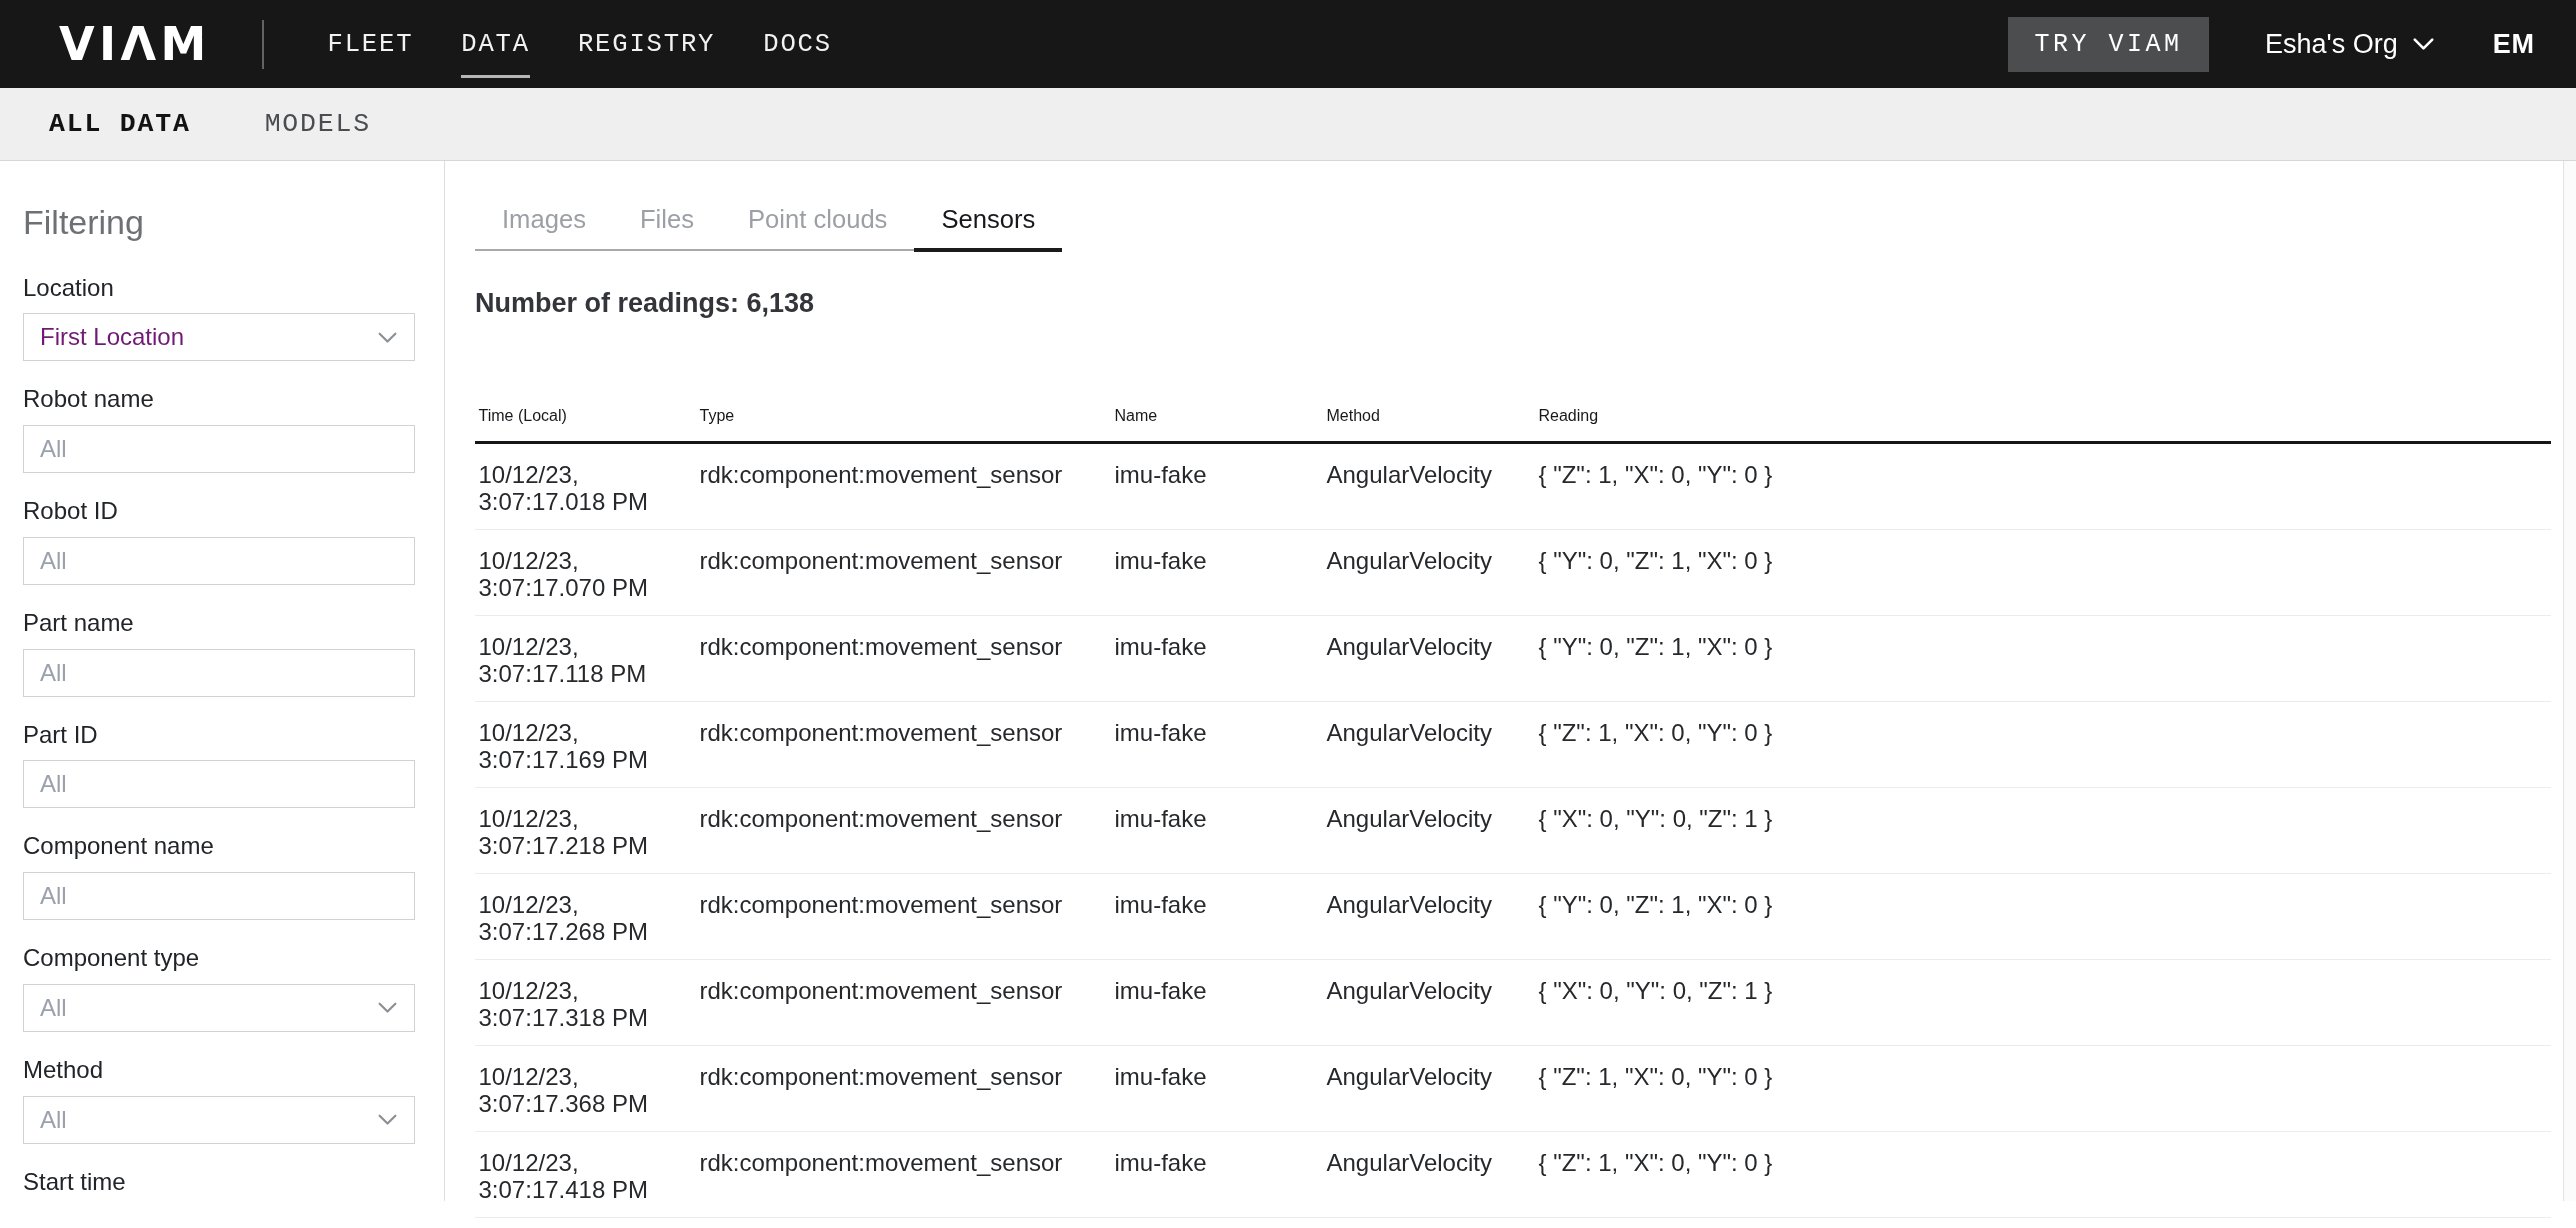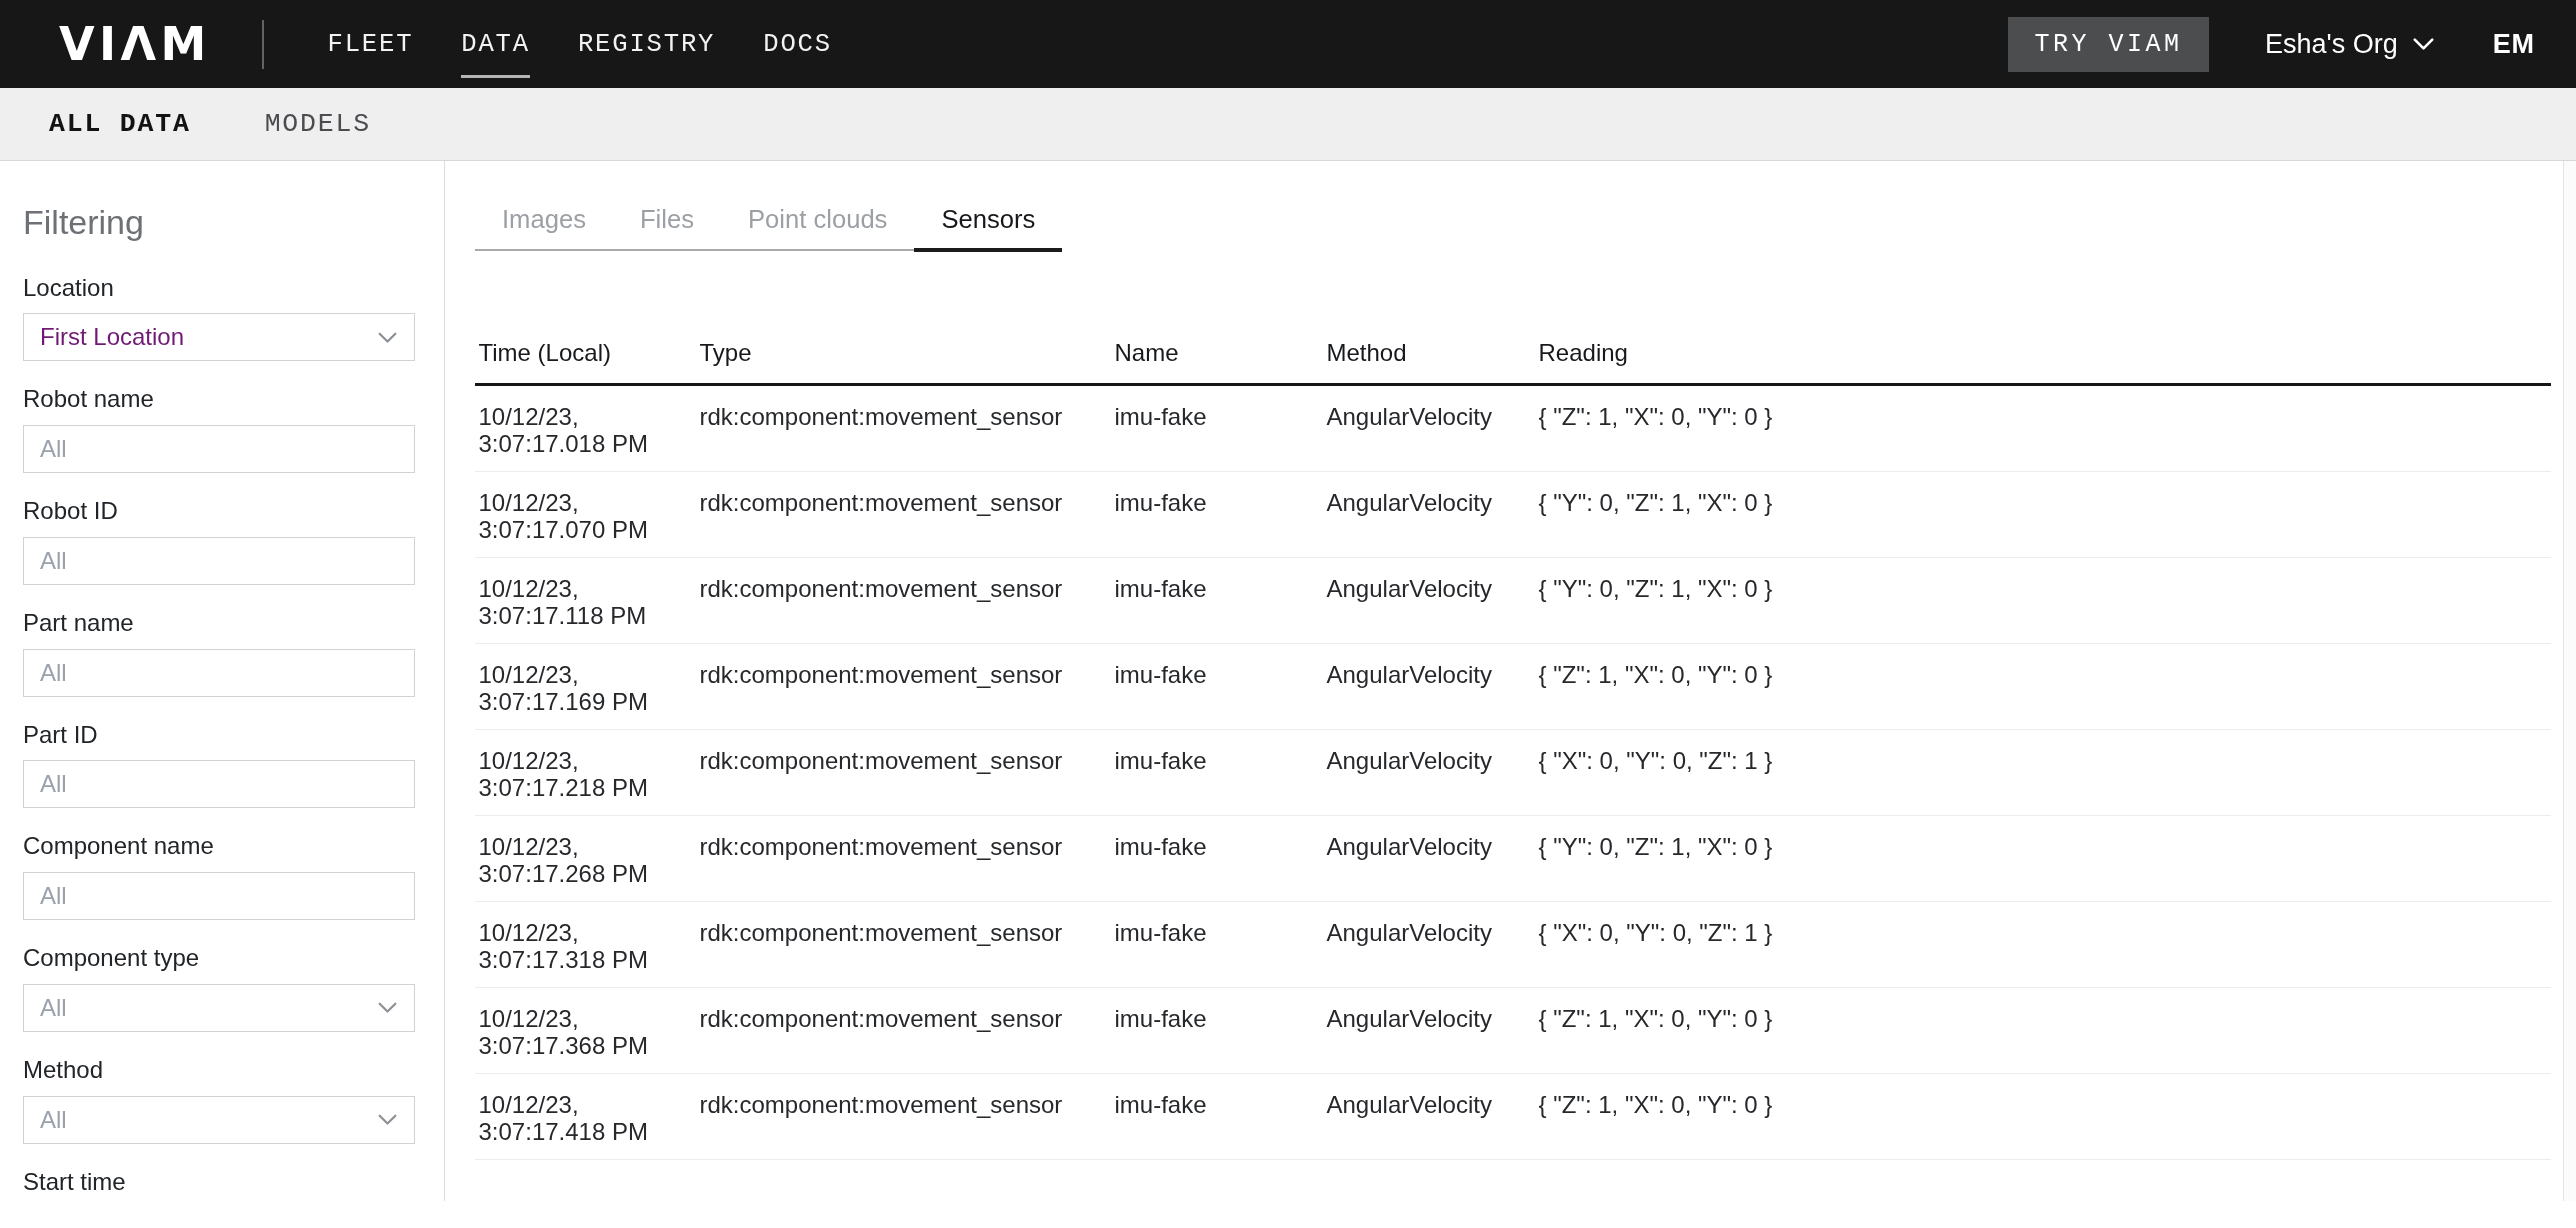--- a/index.html
+++ b/index.html
@@ -81,21 +81,21 @@
   .tab.active::after {
     content: ""; position: absolute; left: 0; right: 0; bottom: -2.6px; height: 3.5px; background: #1b1b1b;
   }
   .readings-count { margin-top: 37px; font-size: 27px; font-weight: 700; color: #33353a; }
 
   .sensor-table { margin-top: 88px; width: 2076px; }
   .t-head {
     display: grid; grid-template-columns: 221px 415px 212px 212px 1fr;
     padding: 0 0 16px 3.5px; border-bottom: 3.5px solid #161616;
   }
-  .t-head > div { font-size: 24px; font-weight: 500; color: #17191c; }
+  .t-head > div { font-size: 16px; font-weight: 500; color: #17191c; }
   .t-row {
     display: grid; grid-template-columns: 221px 415px 212px 212px 1fr;
     height: 86px; border-bottom: 1.8px solid #ececec; padding: 17px 0 0 3.5px;
   }
   .t-row > div { font-size: 24px; color: #26282b; line-height: 27px; }
   .cell-time span { display: block; }
 
   
   .scroll-track {
     position: absolute; right: 0; top: 0; bottom: 0; width: 13.2px;
@@ -227,20 +227,21 @@
   </aside>
 
   <main class="main">
     <div class="tabs">
       <div class="tab">Images</div>
       <div class="tab">Files</div>
       <div class="tab">Point clouds</div>
       <div class="tab active">Sensors</div>
     </div>
 
+    <div class="readings-count">Number of readings: 6,138</div>
 
     <div class="sensor-table">
       <div class="t-head">
         <div>Time (Local)</div>
         <div>Type</div>
         <div>Name</div>
         <div>Method</div>
         <div>Reading</div>
       </div>
 

